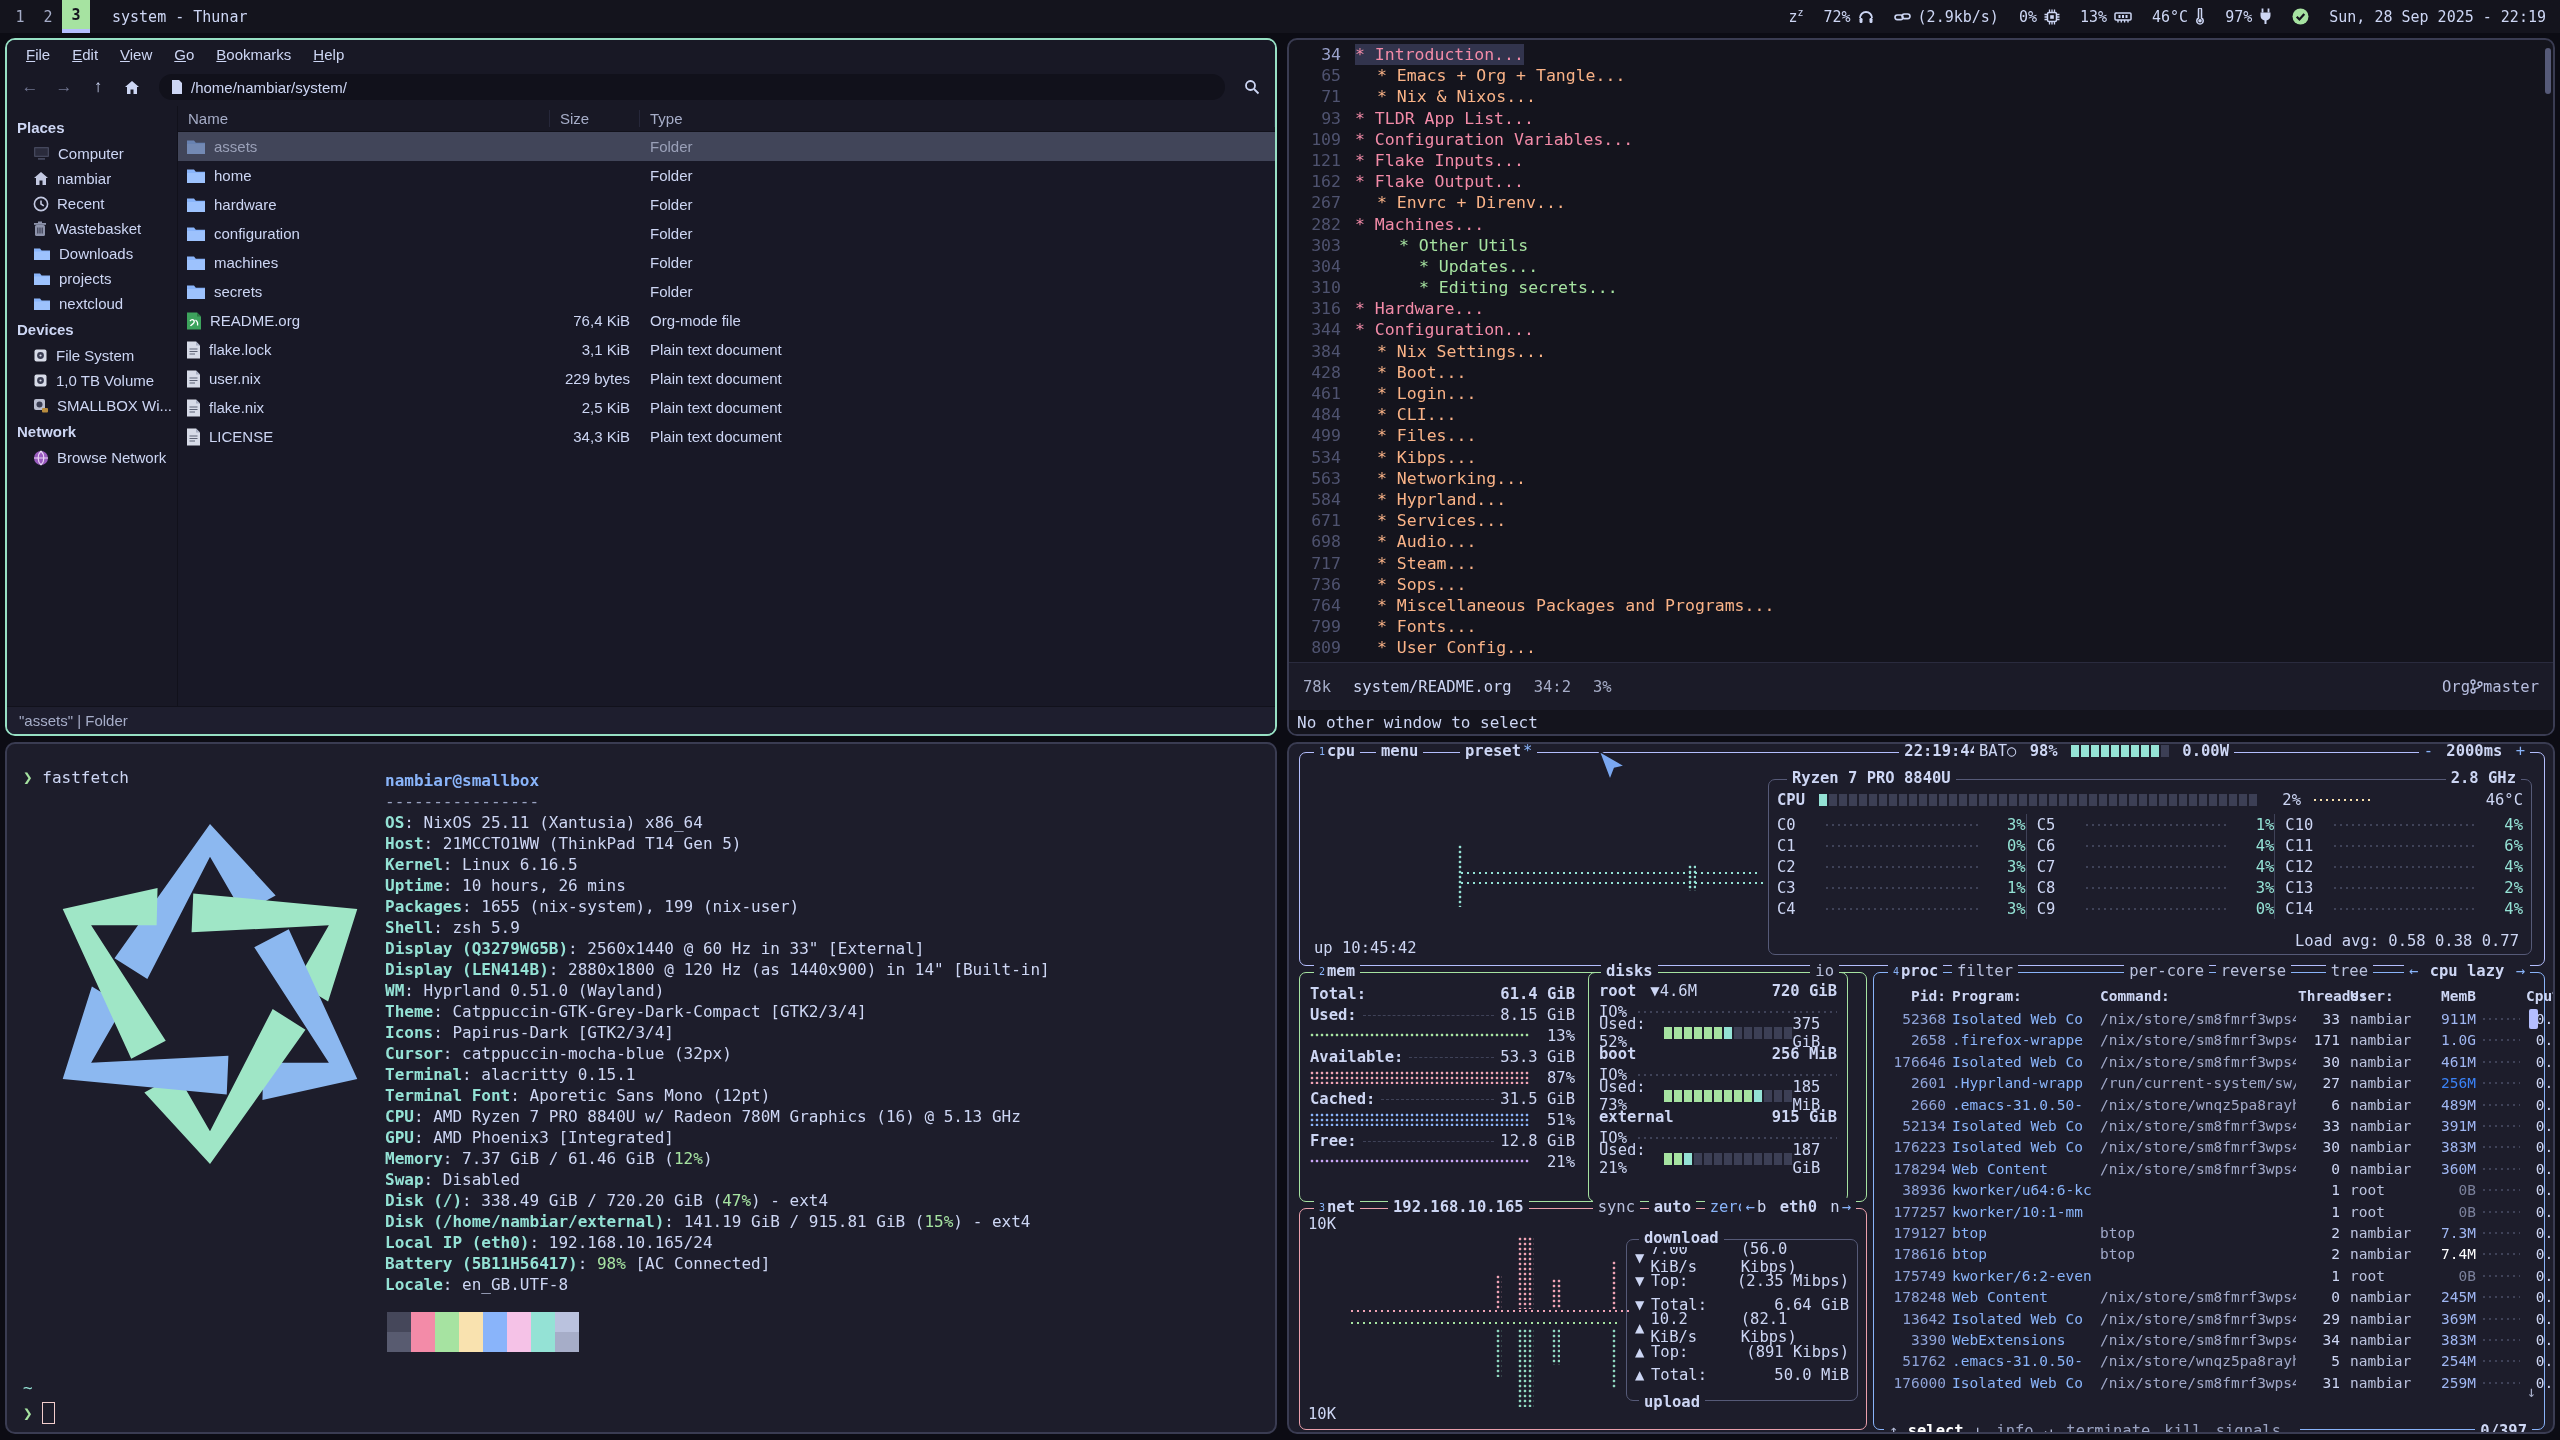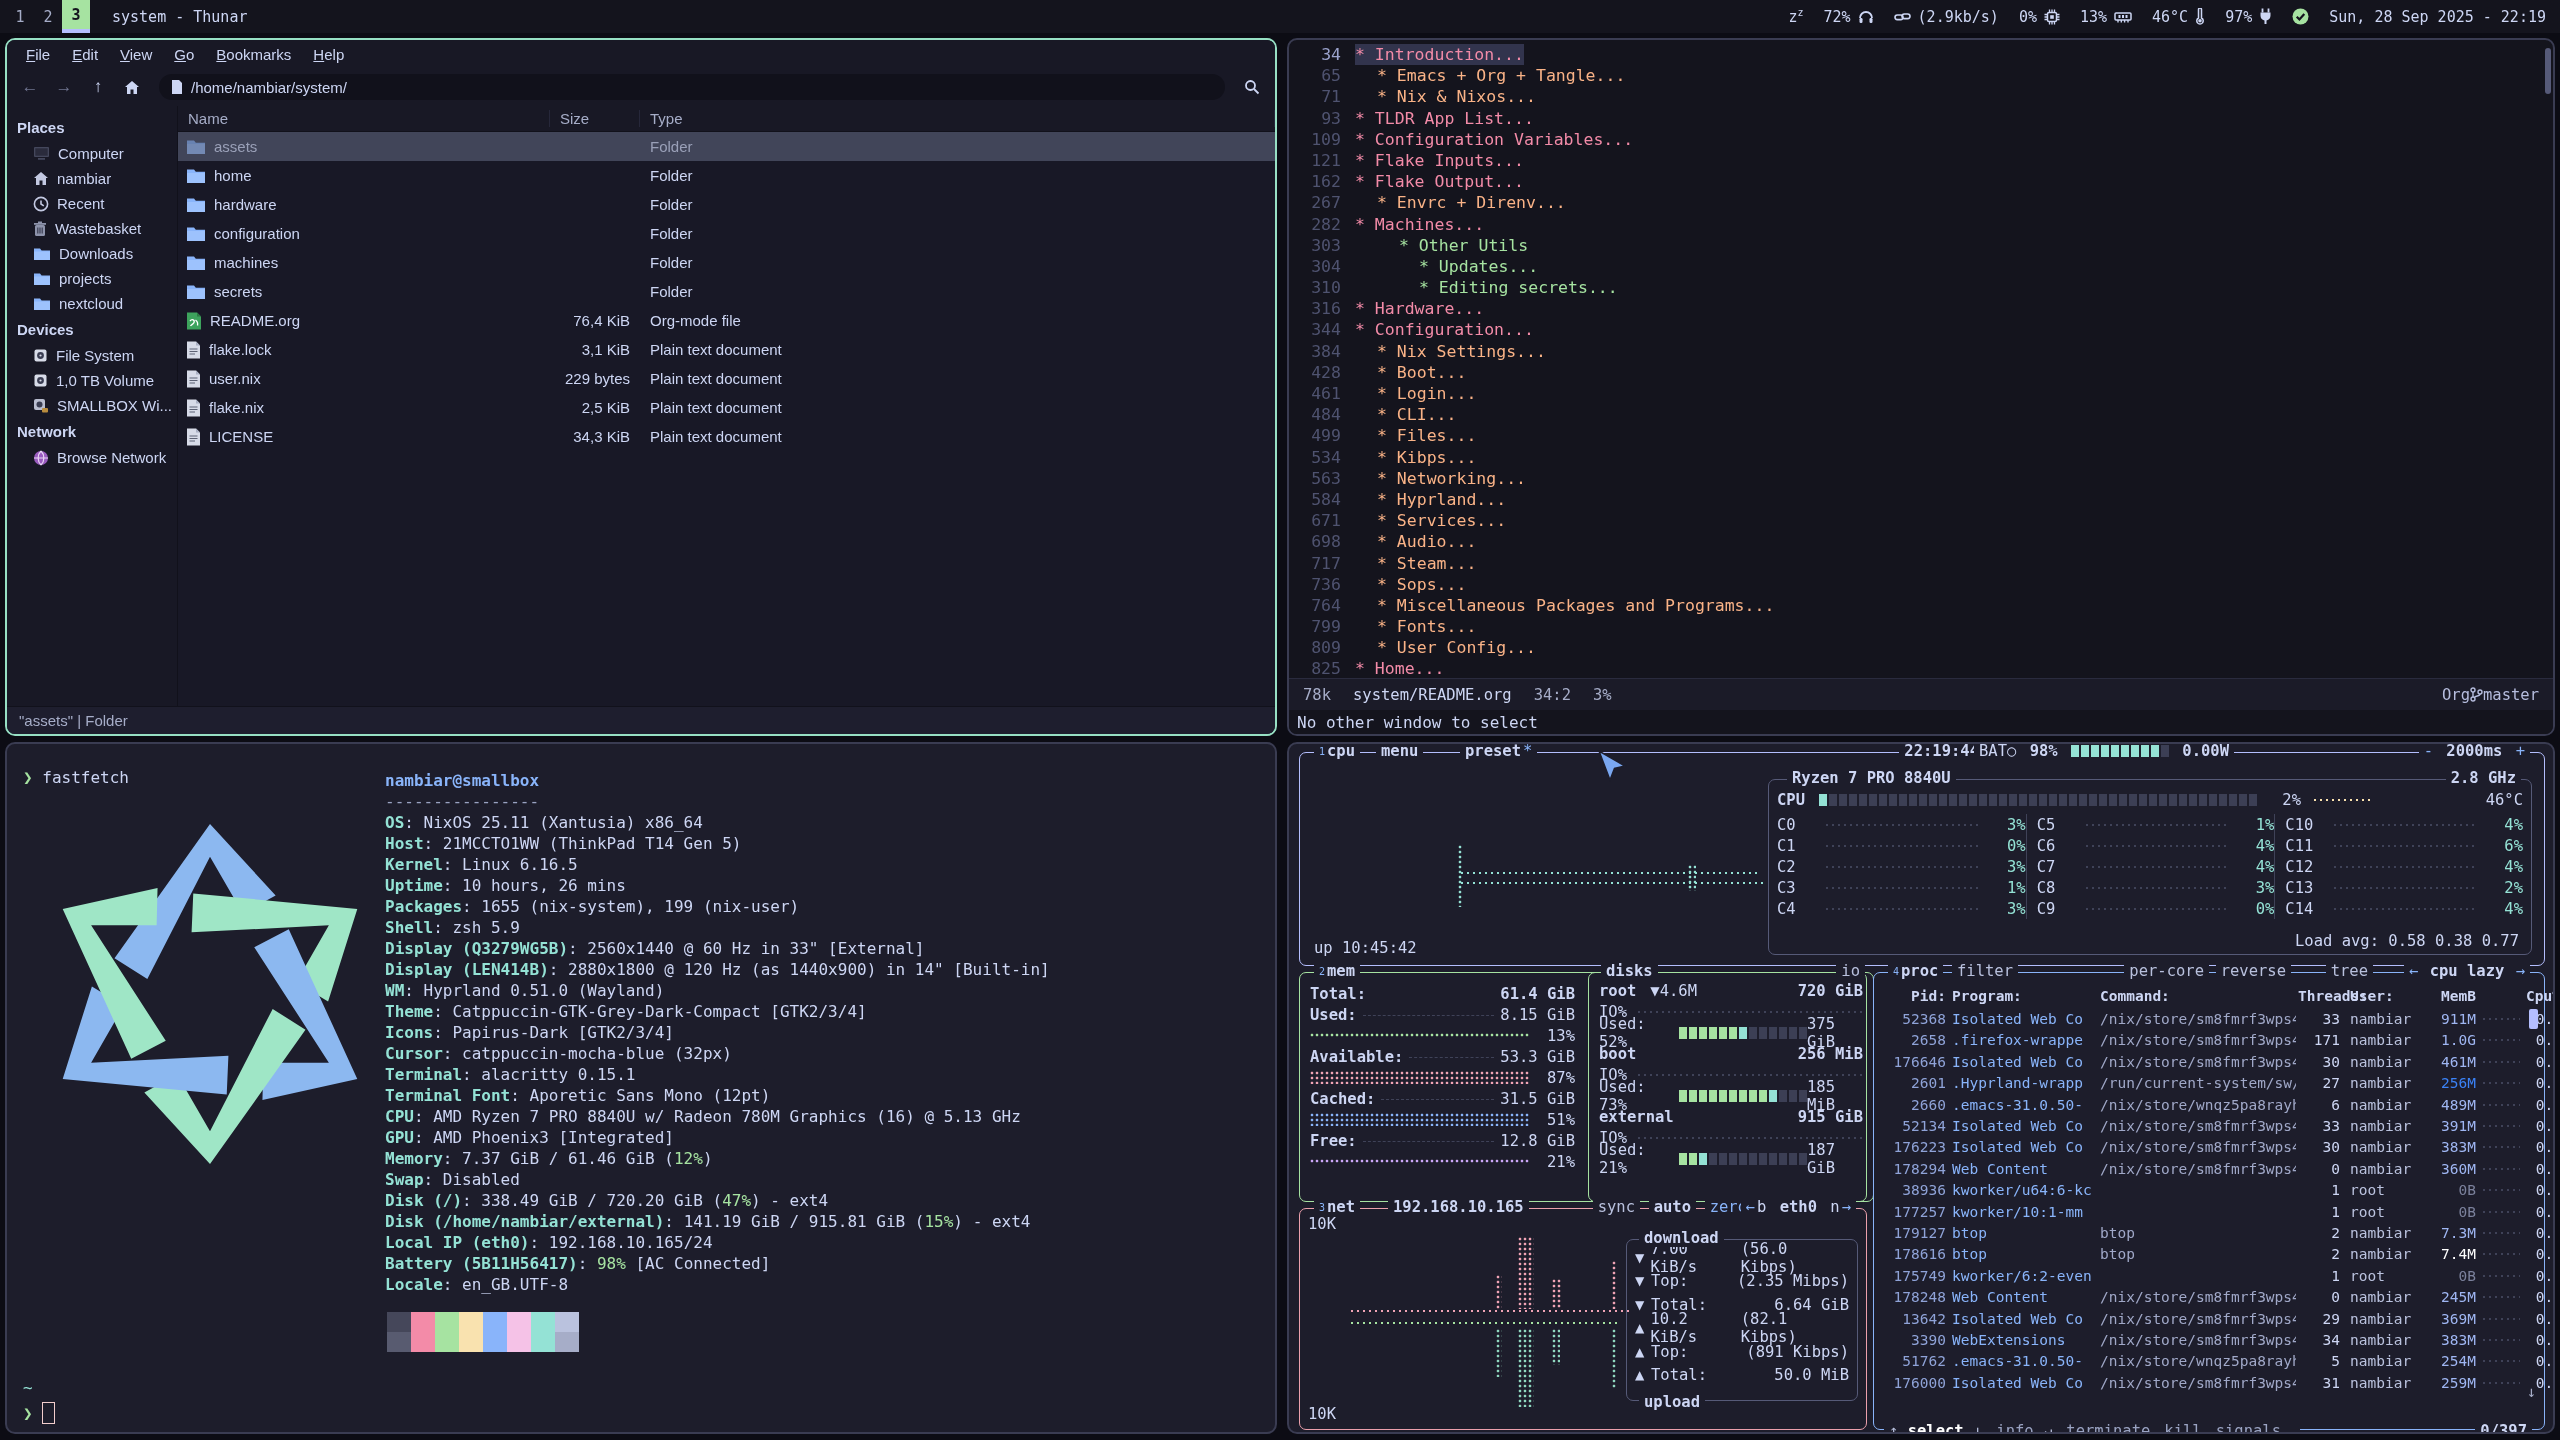--- a/index.html
+++ b/index.html
@@ -47,21 +47,21 @@
   
   #emacs{left:1287px;top:38px;width:1268px;height:698px;background:#14141d;border:2px solid #3a3c52;
          font-size:16.5px;display:flex;flex-direction:column;overflow:hidden;}
   #ebuf{flex:1;padding-top:4px;position:relative;overflow:hidden;}
   .eline{display:flex;height:21.2px;line-height:21.2px;white-space:pre;}
   .lnum{width:52px;text-align:right;padding-right:14px;color:#4f5370;flex:0 0 auto;}
   .lnum.cur{color:#9aa2cc;}
   .lvl1{color:#f38ba8;}.lvl2{color:#fab387;}.lvl3{color:#a6e3a1;}.lvl4{color:#a6e3a1;}
   .etext.hl{background:#32344d;}
   #escroll{position:absolute;right:2px;top:8px;width:6px;height:46px;background:#565a78;border-radius:3px;}
-  #modeline{height:23px;background:#1b1b28;border-top:1px solid #2a2b3e;display:flex;align-items:center;gap:22px;padding:4px 14px;color:#a6adc8;font-size:15.5px;}
+  #modeline{height:23px;background:#1b1b28;border-top:1px solid #2a2b3e;display:flex;align-items:center;gap:22px;padding:12px 14px;color:#a6adc8;font-size:15.5px;}
   #modeline .buf{color:#cdd6f4;}
   #ml-right{margin-left:auto;display:flex;align-items:center;color:#b6bdde;}
   #minibuf{height:24px;display:flex;align-items:center;padding-left:8px;color:#cdd6f4;font-size:16px;background:#14141d;}
   
   #term{left:5px;top:742px;width:1272px;height:692px;background:#1d1d2b;border:2px solid #3a3c52;overflow:hidden;font-size:16px;}
   #prompt1{position:absolute;left:16px;top:24px;}
   #nixlogo{position:absolute;left:18px;top:40px;}
   #fetch{position:absolute;left:378px;top:26px;line-height:21px;white-space:pre;}
   .fk{color:#94e2d5;font-weight:bold;} .gv{color:#a6e3a1;}
   #fetch .title{color:#89b4fa;font-weight:bold;} #fetch .sep{color:#9aa3c2;}
@@ -736,21 +736,21 @@
         <div class="memrow">
           <span class="memk">Free:</span>
           <span class="meml"></span>
           <span class="memv">12.8 GiB</span>
         </div>
         <div class="memrow">
           <span class="dgrid" style="--dc:#cba6f7;flex:1;height:5px;margin-right:8px"></span>
           <span class="memv" style="width:38px;text-align:right">21%</span>
         </div>
       </div>
-      <div class="bbox" style="left:288px;top:-1.5px;width:286px;height:230px;border-color:#a6e3a1">
+      <div class="bbox" style="left:288px;top:-1.5px;width:260px;height:230px;border-color:#a6e3a1">
         <span class="ontop" style="left:12px;background:#1d1d2b">
           <span class="btl">disks</span>
         </span>
         <span class="ontop" style="right:8px;background:#1d1d2b">
           <span class="bbtn">io</span>
         </span>
         <div id="disklist" style="padding:8px 10px 0 10px">
           <div class="memrow">
             <span class="memk">root</span>
             <span style="color:#cdd6f4;margin-left:14px">▼4.6M</span>

